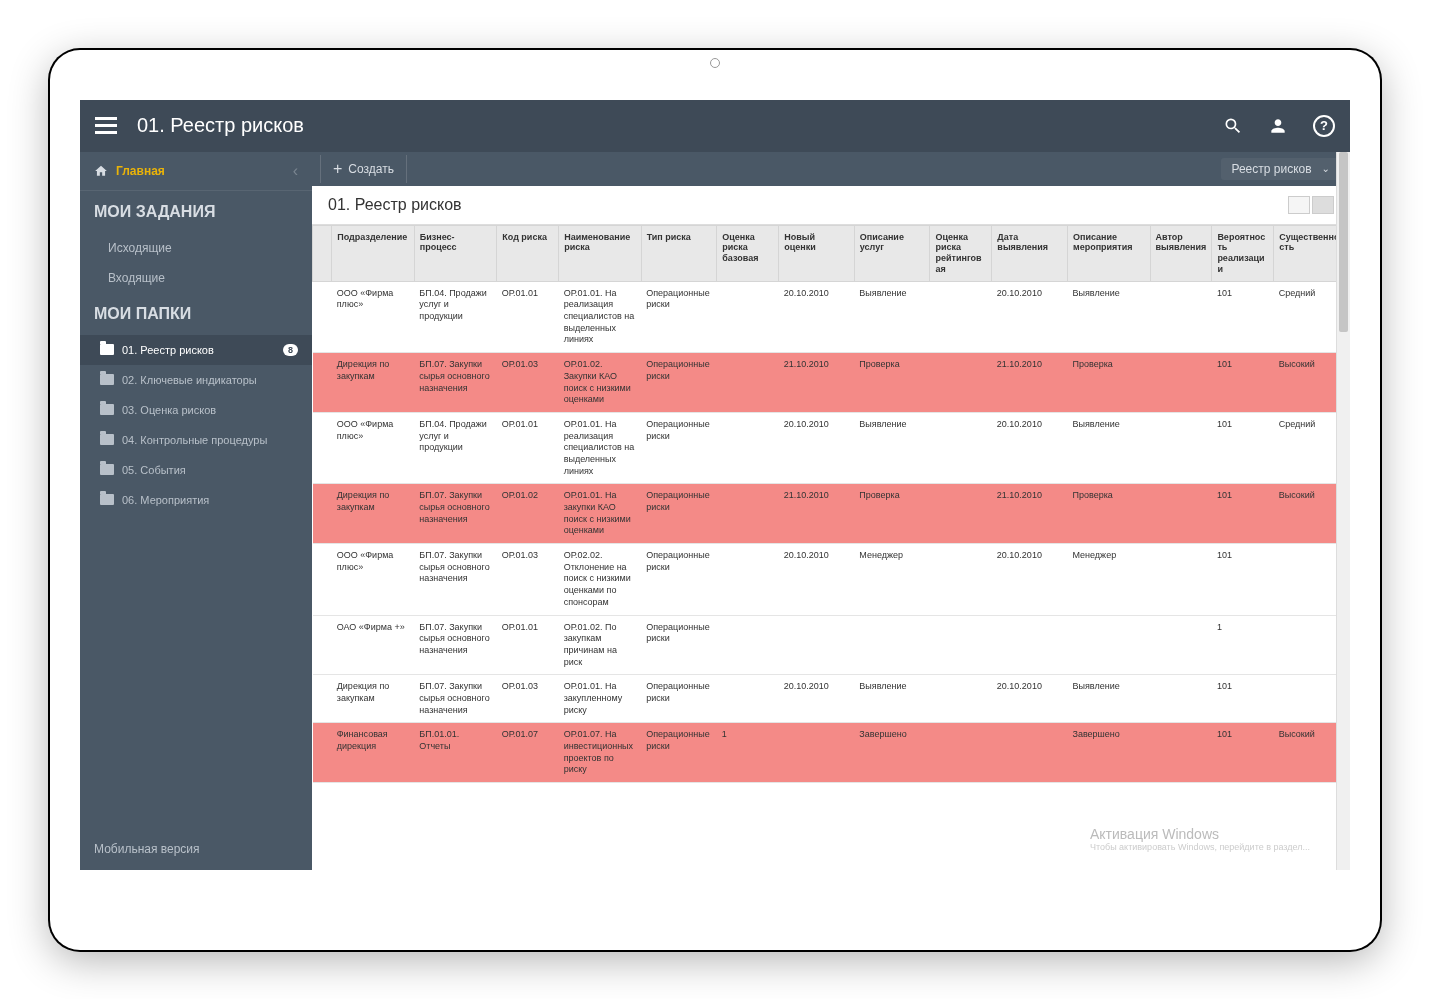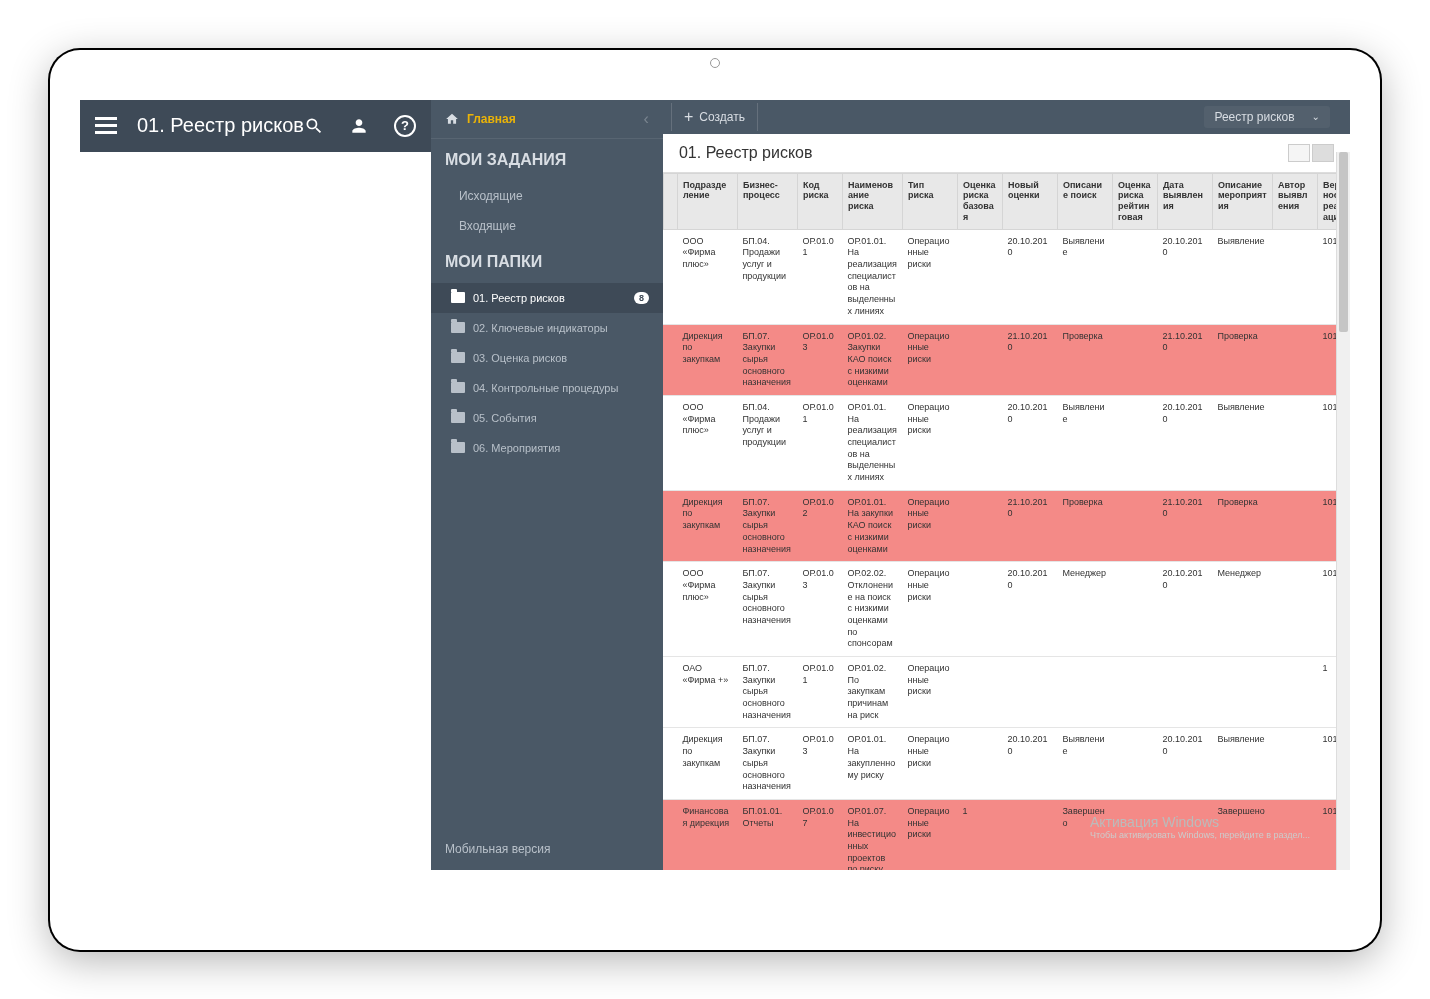--- a/index.html
+++ b/index.html
@@ -1,19 +1,19 @@
 <!DOCTYPE html>
 <html><head>
 <meta charset="utf-8">
 <style>
 * { margin: 0; padding: 0; box-sizing: border-box; font-family: Arial, sans-serif; }
 body { background: #fff; display: flex; justify-content: center; align-items: center; min-height: 100vh; padding: 20px; }
 .device-frame { width: 1330px; height: 900px; background: #fff; border-radius: 30px; box-shadow: 0 0 0 2px #000, 0 10px 40px rgba(0,0,0,0.3); position: relative; overflow: hidden; }
 .camera { position: absolute; top: 8px; left: 50%; transform: translateX(-50%); width: 10px; height: 10px; border: 1px solid #999; border-radius: 50%; }
-.screen { position: absolute; top: 50px; left: 30px; right: 30px; bottom: 80px; background: #fff; overflow: hidden; display: flex; flex-direction: row; }
+.screen { position: absolute; top: 50px; left: 30px; right: 30px; bottom: 80px; background: #fff; overflow: hidden; display: flex; flex-direction: column; }
 .topbar { background: #3e4a57; height: 52px; display: flex; align-items: center; padding: 0 15px; color: #fff; }
 .menu-icon { display: flex; flex-direction: column; gap: 4px; cursor: pointer; margin-right: 20px; }
 .menu-icon span { width: 22px; height: 3px; background: #fff; }
 .app-title { font-size: 20px; font-weight: 500; flex: 1; }
 .topbar-icons { display: flex; gap: 25px; align-items: center; }
 .icon-btn { width: 20px; height: 20px; cursor: pointer; fill: #fff; }
 .help-icon { width: 22px; height: 22px; border: 2px solid #fff; border-radius: 50%; display: flex; align-items: center; justify-content: center; font-size: 13px; font-weight: bold; cursor: pointer; }
 .body { flex: 1; display: flex; overflow: hidden; }
 .sidebar { width: 232px; background: #4a5866; color: #b8c0c9; font-size: 12px; display: flex; flex-direction: column; overflow-y: auto; }
 .sb-home { display: flex; align-items: center; padding: 10px 14px; border-bottom: 1px solid rgba(255,255,255,0.08); }
@@ -27,34 +27,34 @@
 .folder-ico { width: 14px; height: 11px; background: currentColor; border-radius: 1px; position: relative; flex-shrink: 0; }
 .folder-ico::before { content: ''; position: absolute; top: -3px; left: 0; width: 6px; height: 3px; background: currentColor; border-radius: 1px 1px 0 0; }
 .sb-folder .lbl { flex: 1; font-size: 11px; }
 .badge { background: #fff; color: #3e4a57; font-size: 9px; border-radius: 8px; padding: 1px 5px; font-weight: bold; }
 .sb-mobile { padding: 14px; margin-top: auto; font-size: 12px; cursor: pointer; }
 .main { flex: 1; display: flex; flex-direction: column; background: #fff; overflow: hidden; }
 .toolbar { background: #4a5866; height: 34px; display: flex; align-items: center; color: #d8dde3; font-size: 12px; padding: 0 8px; }
 .tb-btn { display: flex; align-items: center; gap: 6px; padding: 6px 12px; cursor: pointer; border-right: 1px solid rgba(255,255,255,0.15); border-left: 1px solid rgba(255,255,255,0.15); }
 .tb-btn .plus { font-size: 16px; line-height: 1; }
 .tb-spacer { flex: 1; }
-.tb-pill { display: flex; align-items: center; gap: 17px; background: rgba(255,255,255,0.05); padding: 4px 10px; border-radius: 3px; margin-right: 12px; cursor: pointer; }
+.tb-pill { display: flex; align-items: center; gap: 10px; background: rgba(255,255,255,0.05); padding: 4px 10px; border-radius: 3px; margin-right: 2px; cursor: pointer; }
 .tb-pill .chev-d { font-size: 10px; }
 .page-header { display: flex; align-items: center; padding: 10px 16px; }
 .page-header h2 { font-size: 16px; font-weight: normal; color: #333; flex: 1; }
 .view-toggle { display: flex; gap: 2px; }
 .vt-btn { width: 22px; height: 18px; border: 1px solid #ccc; background: #f5f5f5; cursor: pointer; }
 .vt-btn.active { background: #ddd; }
 .table-wrap { flex: 1; overflow: auto; border-top: 1px solid #ddd; position: relative; }
 table { width: 100%; border-collapse: collapse; font-size: 10px; color: #333; table-layout: fixed; }
 th { background: #e8e8e8; padding: 6px 5px; text-align: left; font-weight: bold; border: 1px solid #d5d5d5; vertical-align: top; font-size: 9px; line-height: 1.2; word-wrap: break-word; }
 td { padding: 6px 5px; border-bottom: 1px solid #e5e5e5; vertical-align: top; line-height: 1.3; font-size: 9px; word-wrap: break-word; }
 tr.highlight td { background: #f48a87; }
 tr.new-row td:first-child { border-left: 3px solid #e74c3c; }
-.watermark { position: absolute; bottom: 30px; right: 40px; font-size: 14px; color: #bbb; pointer-events: none; }
+.watermark { position: absolute; bottom: 18px; right: 40px; font-size: 14px; color: #bbb; pointer-events: none; }
 .watermark .wm2 { font-size: 9px; color: #ccc; }
 .scrollbar-v { position: absolute; right: 0; top: 52px; bottom: 0; width: 14px; background: #f0f0f0; border-left: 1px solid #ddd; }
 .scrollbar-v .thumb { position: absolute; top: 0; left: 2px; right: 2px; height: 180px; background: #c5c5c5; border-radius: 2px; }
 .col-sel{width:14px}.col-org{width:60px}.col-bp{width:60px}.col-rv{width:45px}.col-rn{width:60px}.col-rt{width:55px}.col-oa{width:45px}.col-dc{width:55px}.col-os{width:55px}.col-od{width:45px}.col-do{width:55px}.col-oo{width:60px}.col-av{width:45px}.col-vr{width:45px}.col-sig{width:55px}
 </style>
 </head>
 <body>
 
 <div class="device-frame">
   <div class="camera"></div>
@@ -165,21 +165,21 @@
             <thead>
                 <tr id="thead-row">
                   <th></th>
                   <th>Подразделение</th>
                   <th>Бизнес-процесс</th>
                   <th>Код риска</th>
                   <th>Наименование риска</th>
                   <th>Тип риска</th>
                   <th>Оценка риска базовая</th>
                   <th>Новый оценки</th>
-                  <th>Описание поиск</th>
+                  <th>Описание услуг</th>
                   <th>Оценка риска рейтинговая</th>
                   <th>Дата выявления</th>
                   <th>Описание мероприятия</th>
                   <th>Автор выявления</th>
                   <th>Вероятность реализации</th>
                   <th>Cущественность</th>
                 </tr>
               </thead>
             <tbody id="tbody">
                 <tr>

